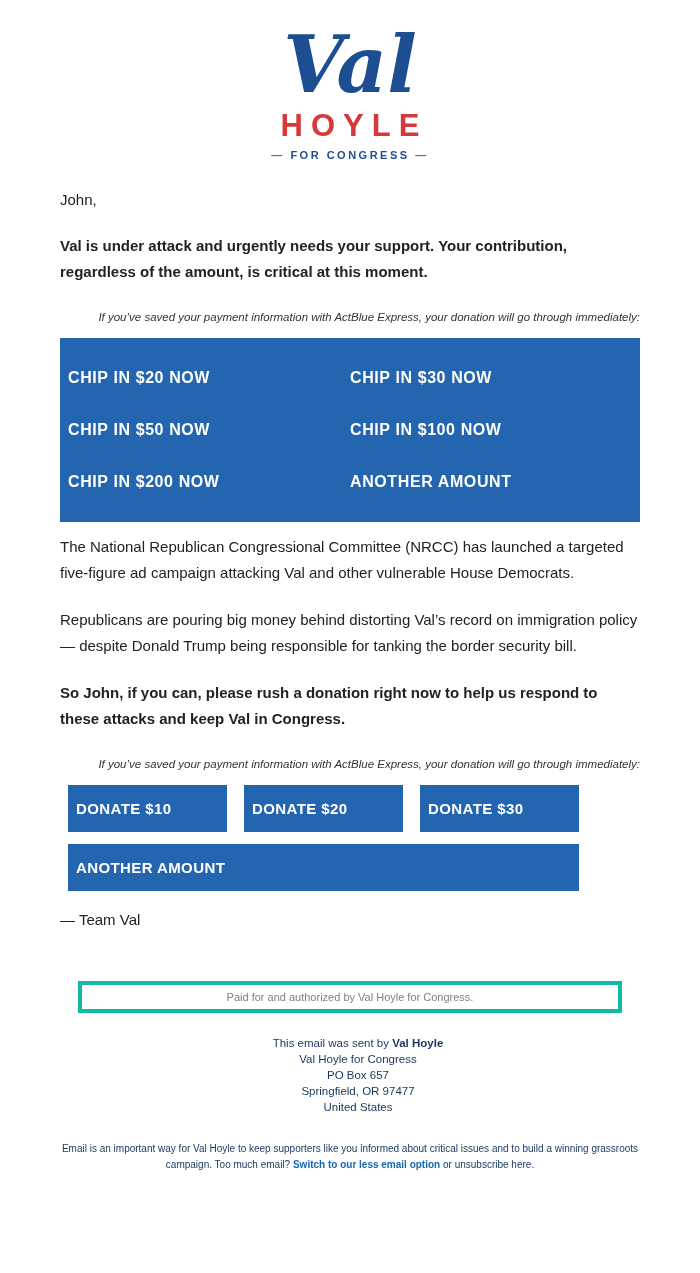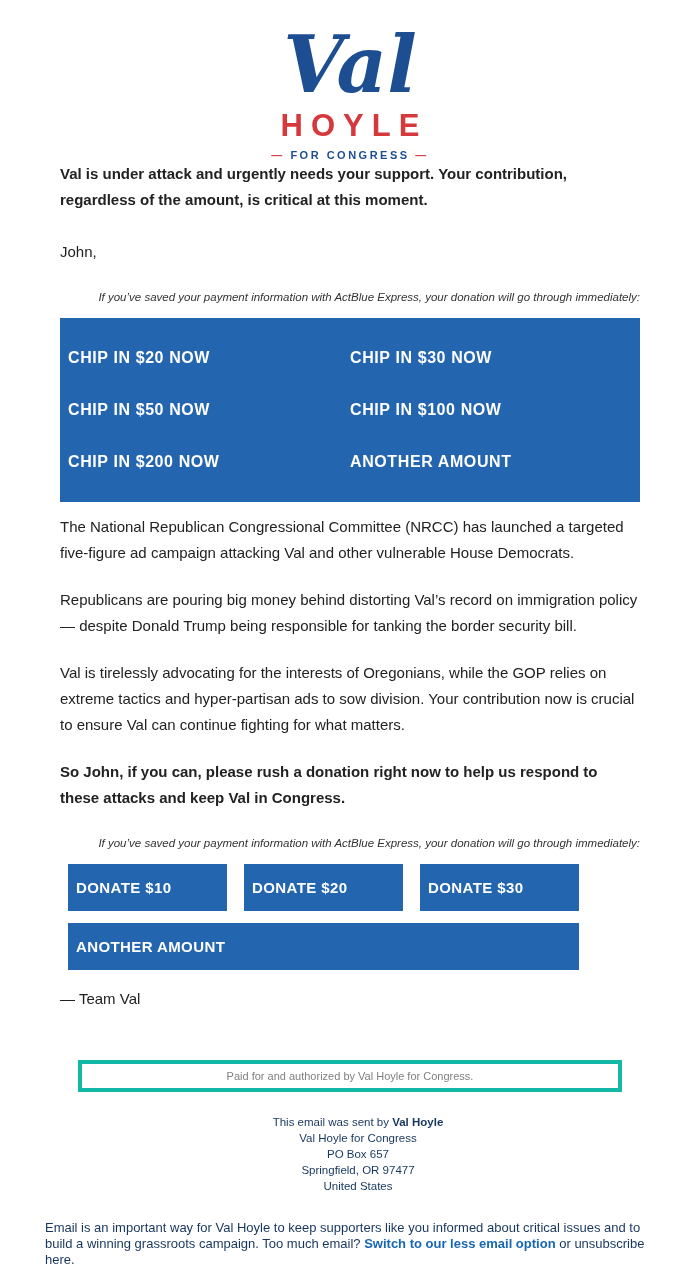--- a/index.html
+++ b/index.html
@@ -107,22 +107,22 @@
     text-align: center;
     font-size: 11.5px;
     line-height: 16px;
     color: var(--footer-navy, #17365d);
     margin-top: 22px;
     padding-left: 16px;
   }
   .footer-note {
     width: 610px;
     margin: 26px auto 5px auto;
-    text-align: left;
-    font-size: 13px;
+    text-align: center;
+    font-size: 10px;
     line-height: 16px;
     color: var(--footer-navy, #17365d);
   }
   .footer-link {
     color: var(--link-blue, #1767b2);
     font-weight: bold;
     text-decoration: none;
     cursor: pointer;
   }
   .footer-plain-link {
@@ -143,38 +143,37 @@
       </svg>
     </div>
     <div class="logo-hoyle">HOYLE</div>
     <div class="logo-tagline"><span class="dash">—</span>
       <span>FOR CONGRESS</span>
       <span class="dash">—</span></div>
   </header>
 
   <div class="content">
 
+    <p class="body-text greeting">John,</p>
+
     <p class="body-text bold">Val is under attack and urgently needs your support. Your contribution, regardless of the amount, is critical at this moment.</p>
-
-    <p class="body-text greeting">John,</p>
 
     <p class="actblue-note">If you’ve saved your payment information with ActBlue Express, your donation will go through immediately:</p>
 
     <div class="chip-box">
       <a class="chip-link">CHIP IN $20 NOW</a>
       <a class="chip-link">CHIP IN $30 NOW</a>
       <a class="chip-link">CHIP IN $50 NOW</a>
       <a class="chip-link">CHIP IN $100 NOW</a>
       <a class="chip-link">CHIP IN $200 NOW</a>
       <a class="chip-link">ANOTHER AMOUNT</a>
     </div>
 
     <p class="body-text">The National Republican Congressional Committee (NRCC) has launched a targeted five-figure ad campaign attacking Val and other vulnerable House Democrats.</p>
     <p class="body-text">Republicans are pouring big money behind distorting Val’s record on immigration policy — despite Donald Trump being responsible for tanking the border security bill.</p>
-    <p class="body-text">Val is tirelessly advocating for the interests of Oregonians, while the GOP relies on extreme tactics and hyper-partisan ads to sow division. Your contribution now is crucial to ensure Val can continue fighting for what matters.</p>
 
     <p class="body-text bold">So John, if you can, please rush a donation right now to help us respond to these attacks and keep Val in Congress.</p>
 
     <p class="actblue-note">If you’ve saved your payment information with ActBlue Express, your donation will go through immediately:</p>
 
     <div class="donate-area">
       <div class="donate-row">
         <a class="donate-btn donate-sm">DONATE $10</a>
         <a class="donate-btn donate-sm">DONATE $20</a>
         <a class="donate-btn donate-sm">DONATE $30</a>

